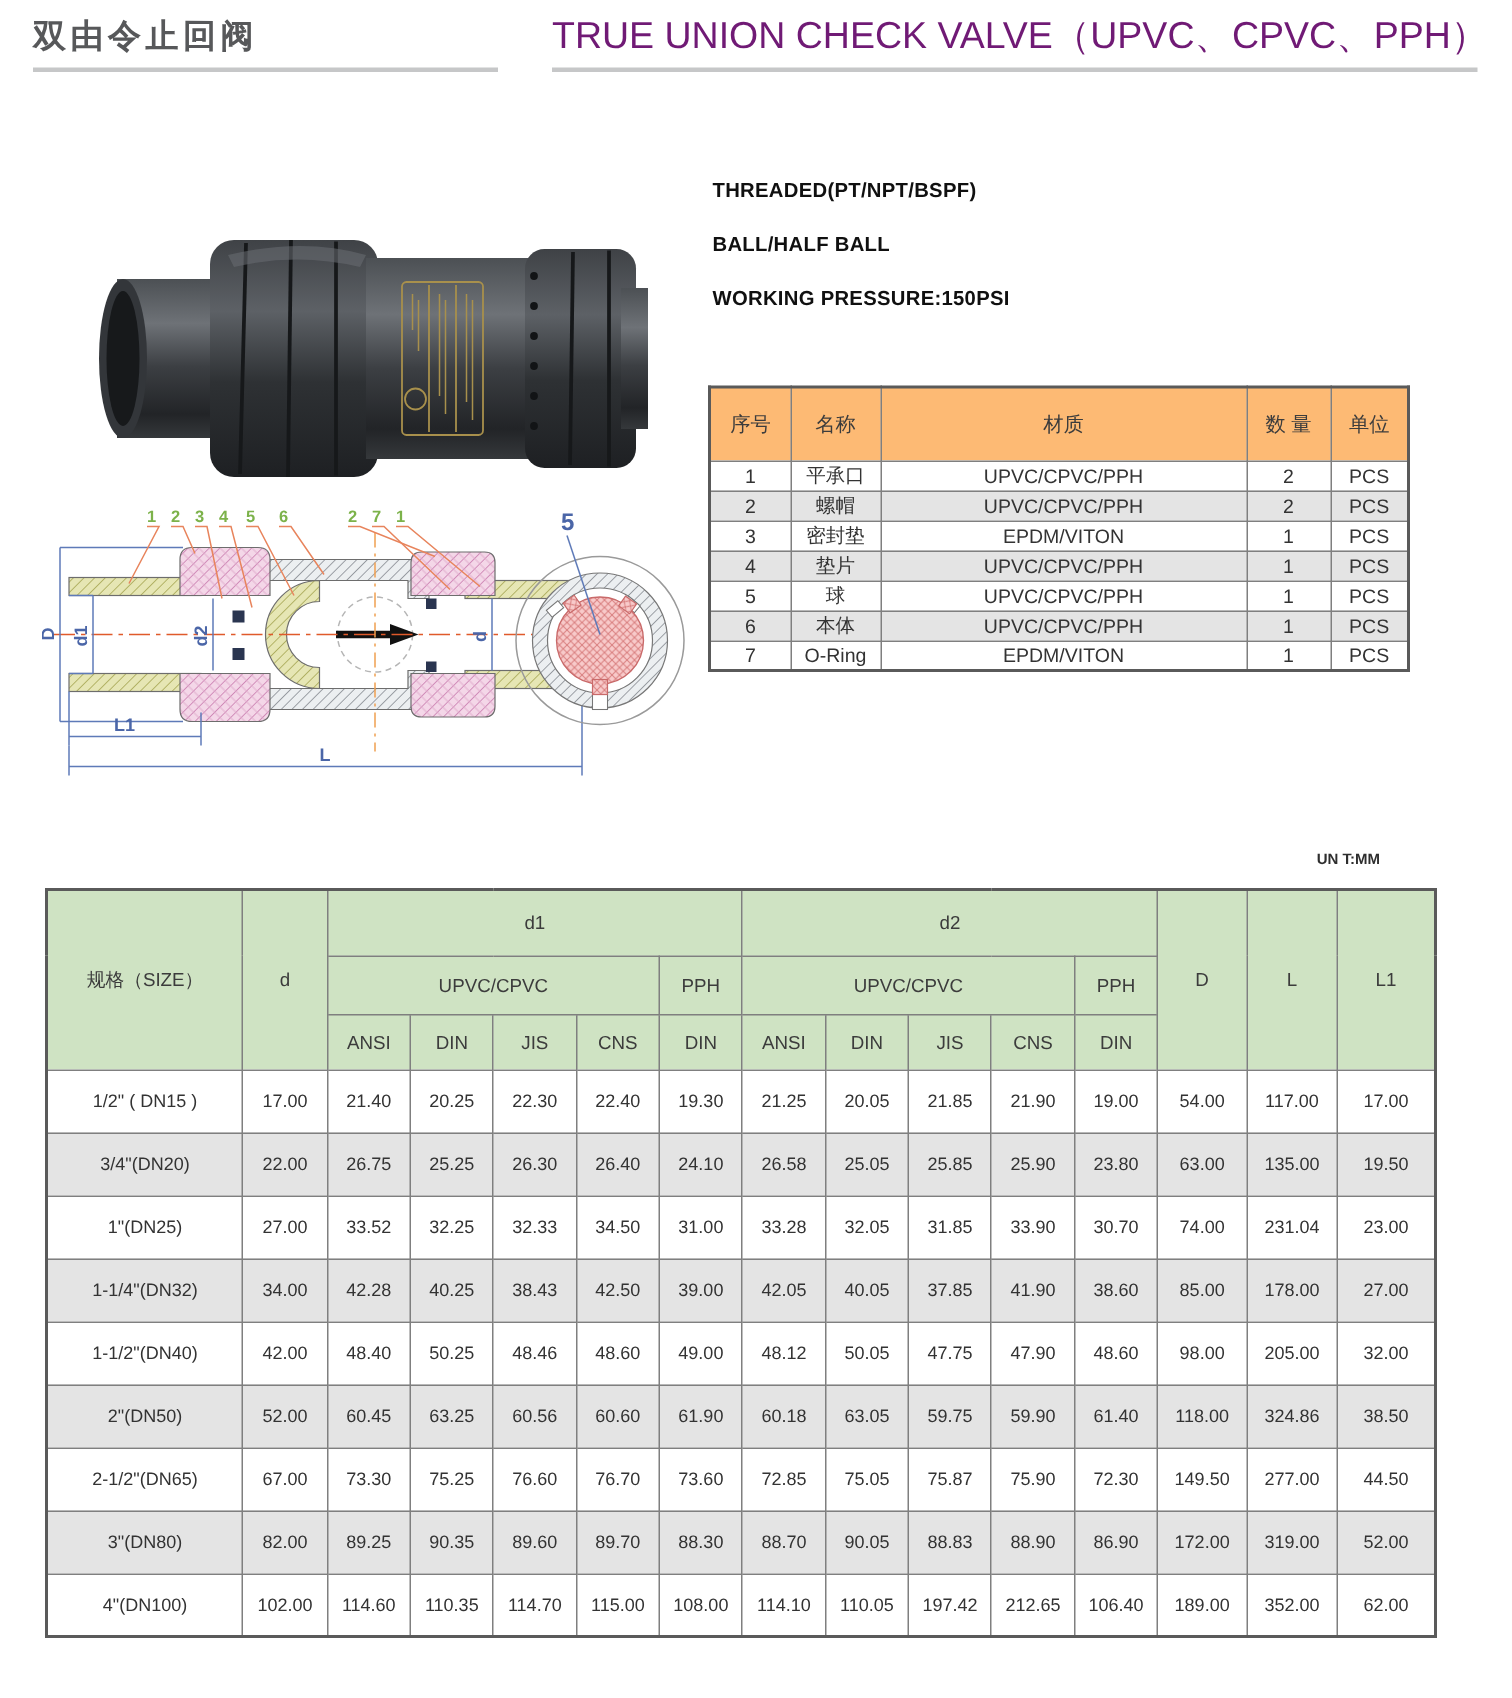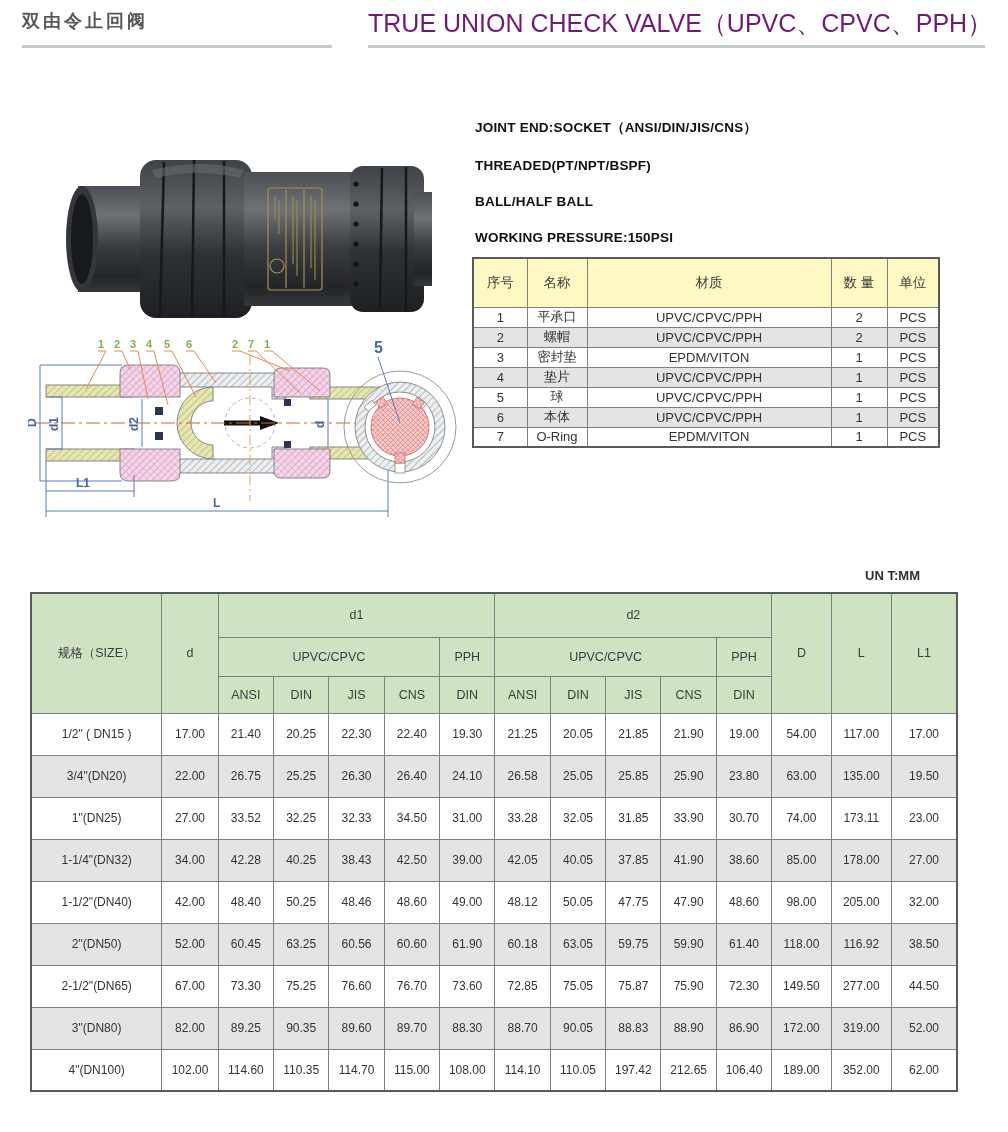--- a/index.html
+++ b/index.html
@@ -1,43 +1,43 @@
 <!DOCTYPE html>
 <html><head>
 <meta charset="utf-8">
 <style>
   * { margin:0; padding:0; box-sizing:border-box; }
   html,body { background:#ffffff; }
   body { font-family:"Liberation Sans", sans-serif; }
   .page { position:relative; width:1008px; height:1132px; background:#fff; overflow:hidden; margin:0 auto; }
 
   
-  .title-cn { position:absolute; left:22px; top:9px; font-size:18px; font-weight:bold; color:#57585a; letter-spacing:3px; }
+  .title-cn { position:absolute; left:22px; top:9px; font-size:22px; font-weight:bold; color:#57585a; letter-spacing:3px; }
   .title-en { position:absolute; left:368px; top:7px; font-size:25px; color:#701a75; white-space:nowrap; }
   .rule { position:absolute; height:3px; background:#c6c7c8; }
   .rule-cn { left:22px; top:45px; width:310px; }
   .rule-en { left:368px; top:45px; width:617px; }
 
   
   .specs { position:absolute; left:475px; top:119px; }
   .spec-line { font-size:13.5px; font-weight:bold; color:#101010; margin-bottom:21px; letter-spacing:0.2px; }
 
   
   .parts-table { position:absolute; left:472px; top:257px; width:468px; border-collapse:collapse; table-layout:fixed; border:2px solid #5a5a5a; }
   .parts-table th, .parts-table td { border:1px solid #7f7f7f; text-align:center; color:#333; }
-  .parts-table thead th { background:#fef9c3; height:49px; font-size:13.5px; font-weight:normal; color:#3c3c3c; }
+  .parts-table thead th { background:#fdba74; height:49px; font-size:13.5px; font-weight:normal; color:#3c3c3c; }
   .parts-table tbody td { height:20px; font-size:13px; padding:0 2px; background:#fff; }
   .parts-table tbody tr.alt td { background:#e4e4e4; }
 
   
   .photo { position:absolute; left:62px; top:148px; }
   .drawing { position:absolute; left:28px; top:335px; }
 
   
-  .unit-note { position:absolute; left:818px; top:568px; width:102px; text-align:right; font-size:13px; font-weight:bold; color:#2e2e2e; }
+  .unit-note { position:absolute; left:818px; top:568px; width:102px; text-align:right; font-size:10px; font-weight:bold; color:#2e2e2e; }
   .dim-table { position:absolute; left:30px; top:592px; width:928px; border-collapse:collapse; table-layout:fixed; border:2px solid #5a5a5a; }
   .dim-table th, .dim-table td { border:1px solid #7f7f7f; text-align:center; color:#333; }
   .dim-table thead th { background:#cfe3c3; font-size:12.5px; font-weight:normal; color:#3c3c3c; }
   .dim-table thead tr:nth-child(1) th { height:44px; }
   .dim-table thead tr:nth-child(2) th { height:39px; }
   .dim-table thead tr:nth-child(3) th { height:37px; }
   .dim-table tbody td { height:42px; font-size:12px; background:#fff; }
   .dim-table tbody tr.alt td { background:#e4e4e4; }
 </style>
 </head>
@@ -105,21 +105,20 @@
         <circle cx="294" cy="136" r="2.6" fill="#121416"></circle>
       <line x1="320" y1="20" x2="318" y2="162" stroke="#16181a" stroke-width="2.5"></line>
       <line x1="344" y1="19" x2="344" y2="163" stroke="#16181a" stroke-width="2.5"></line>
     </g>
     <g>
       <rect x="352" y="44" width="18" height="94" fill="url(#met)"></rect>
     </g>
   </svg>
 
   <div class="specs">
-    <div class="spec-line">JOINT END:SOCKET（ANSI/DIN/JIS/CNS）</div>
     <div class="spec-line">THREADED(PT/NPT/BSPF)</div>
     <div class="spec-line">BALL/HALF BALL</div>
     <div class="spec-line">WORKING PRESSURE:150PSI</div>
   </div>
 
   <table class="parts-table">
     <colgroup>
       <col style="width:54px">
         <col style="width:60px">
         <col style="width:244px">
@@ -404,21 +403,21 @@
           <td>32.25</td>
           <td>32.33</td>
           <td>34.50</td>
           <td>31.00</td>
           <td>33.28</td>
           <td>32.05</td>
           <td>31.85</td>
           <td>33.90</td>
           <td>30.70</td>
           <td>74.00</td>
-          <td>173.11</td>
+          <td>231.04</td>
           <td>23.00</td>
         </tr>
         <tr class="alt">
           <td>1-1/4"(DN32)</td>
           <td>34.00</td>
           <td>42.28</td>
           <td>40.25</td>
           <td>38.43</td>
           <td>42.50</td>
           <td>39.00</td>
@@ -455,21 +454,21 @@
           <td>63.25</td>
           <td>60.56</td>
           <td>60.60</td>
           <td>61.90</td>
           <td>60.18</td>
           <td>63.05</td>
           <td>59.75</td>
           <td>59.90</td>
           <td>61.40</td>
           <td>118.00</td>
-          <td>116.92</td>
+          <td>324.86</td>
           <td>38.50</td>
         </tr>
         <tr>
           <td>2-1/2"(DN65)</td>
           <td>67.00</td>
           <td>73.30</td>
           <td>75.25</td>
           <td>76.60</td>
           <td>76.70</td>
           <td>73.60</td>

